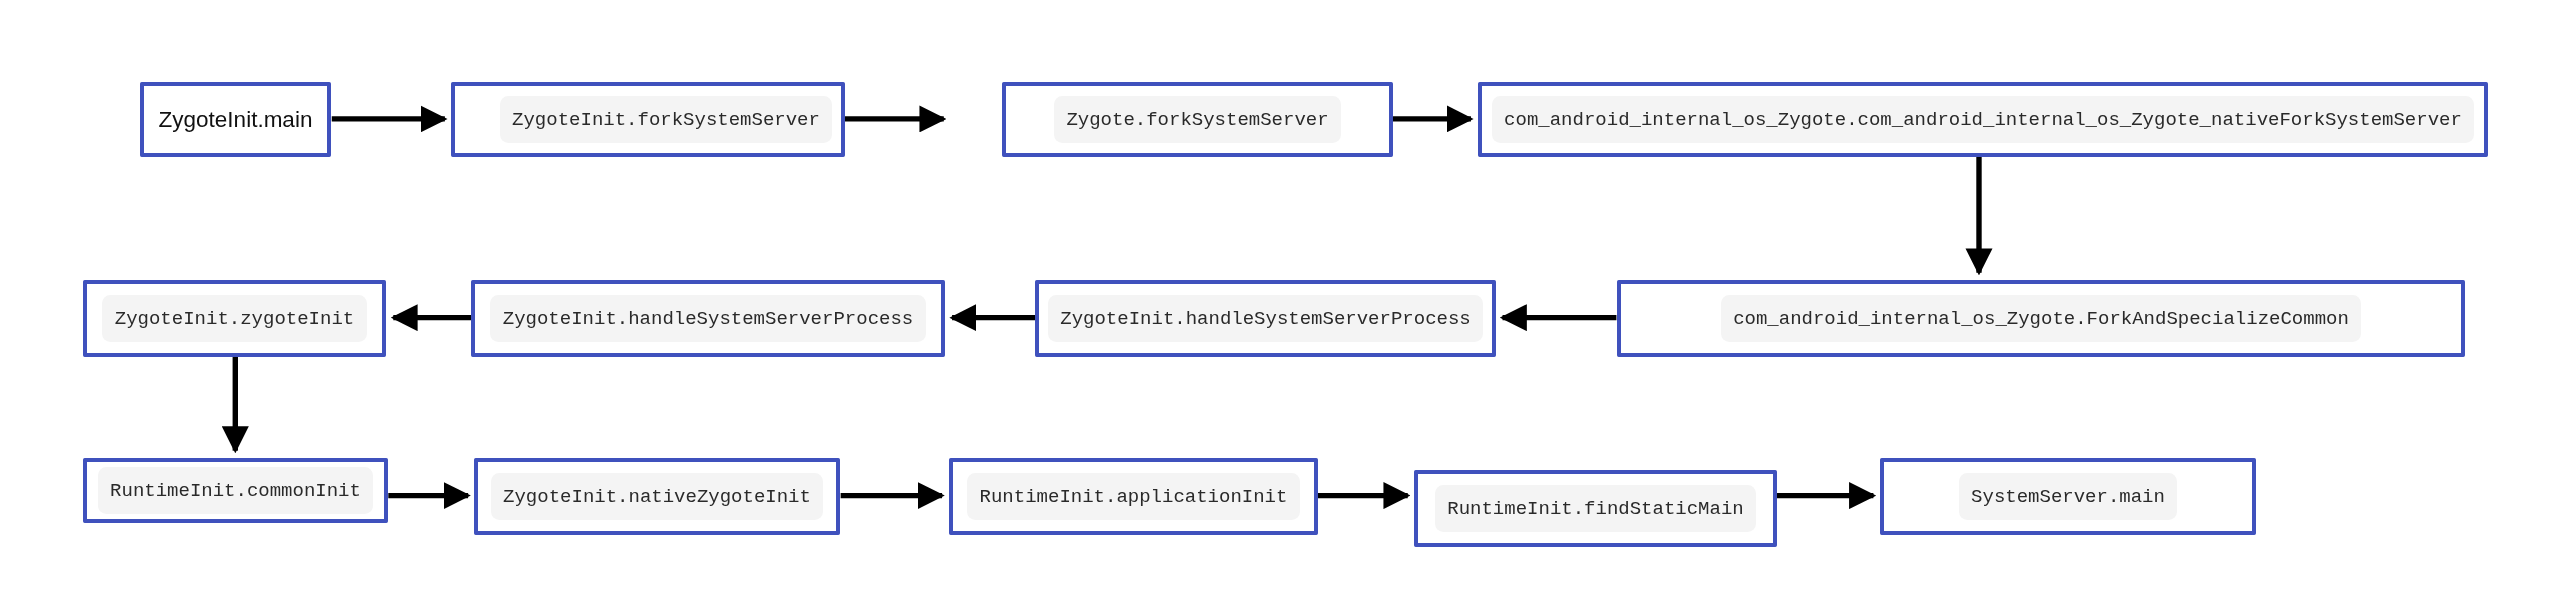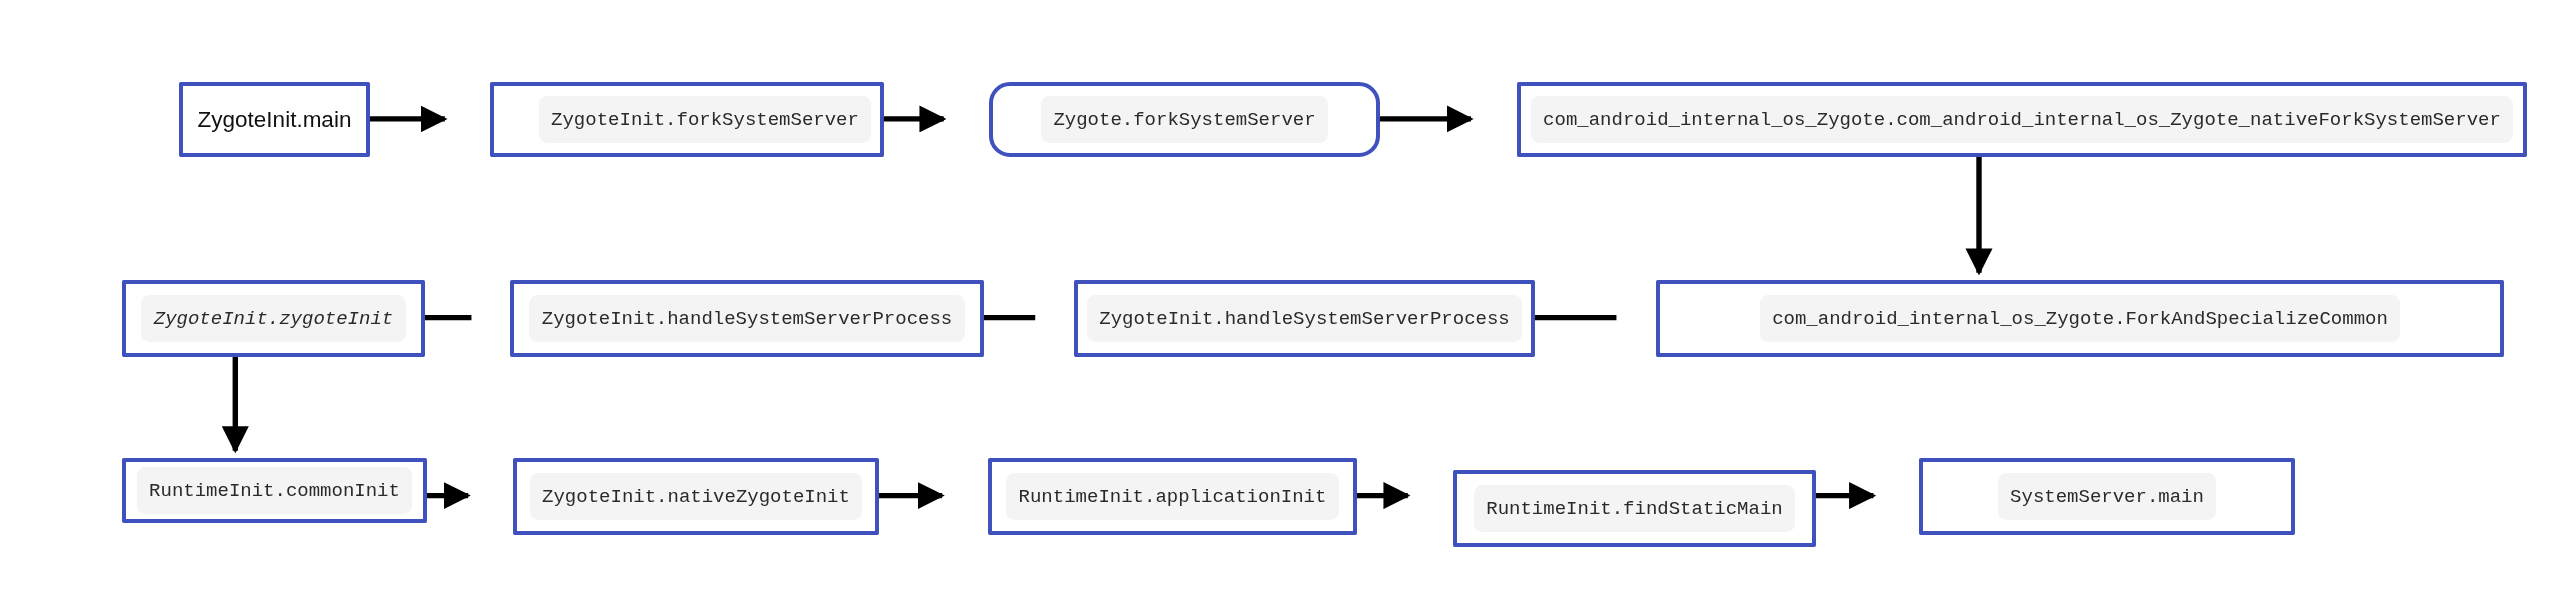--- a/index.html
+++ b/index.html
@@ -13,21 +13,20 @@
   }
   .node {
     position: absolute;
     box-sizing: border-box;
     background: #ffffff;
     border: 4.2px solid var(--node-border, #3f51bd);
     border-radius: 1.7px;
     display: flex;
     align-items: center;
     justify-content: center;
-    margin-left: 39px;
   }
   .label-plain {
     font-family: "Liberation Sans", sans-serif;
     font-size: 22.5px;
     color: #111111;
     white-space: nowrap;
   }
   .label-code {
     font-family: "Liberation Mono", monospace;
     font-size: 19px;
@@ -81,28 +80,28 @@
     <path class="edge" d="M 1584 596 L 1692 596" marker-end="url(#arrowhead)"></path>
     <path class="edge" d="M 2136 596 L 2252 596" marker-end="url(#arrowhead)"></path>
   </svg>
 
   <div class="node" style="left:140px; top:82px; width:191px; height:75px;">
     <span class="label-plain">ZygoteInit.main</span>
   </div>
   <div class="node" style="left:451px; top:82px; width:394px; height:75px;padding-left:36px;">
     <span class="label-code">ZygoteInit.forkSystemServer</span>
   </div>
-  <div class="node" style="left:950px; top:82px; width:391px; height:75px;border-radius:21px;">
+  <div class="node" style="left:1002px; top:82px; width:391px; height:75px;">
     <span class="label-code">Zygote.forkSystemServer</span>
   </div>
   <div class="node" style="left:1478px; top:82px; width:1010px; height:75px;">
     <span class="label-code">com_android_internal_os_Zygote.com_android_internal_os_Zygote_nativeForkSystemServer</span>
   </div>
 
-  <div class="node" style="left:83px; top:280px; width:303px; height:77px;font-style:italic;">
+  <div class="node" style="left:83px; top:280px; width:303px; height:77px;">
     <span class="label-code">ZygoteInit.zygoteInit</span>
   </div>
   <div class="node" style="left:471px; top:280px; width:474px; height:77px;">
     <span class="label-code">ZygoteInit.handleSystemServerProcess</span>
   </div>
   <div class="node" style="left:1035px; top:280px; width:461px; height:77px;">
     <span class="label-code">ZygoteInit.handleSystemServerProcess</span>
   </div>
   <div class="node" style="left:1617px; top:280px; width:848px; height:77px;">
     <span class="label-code">com_android_internal_os_Zygote.ForkAndSpecializeCommon</span>

